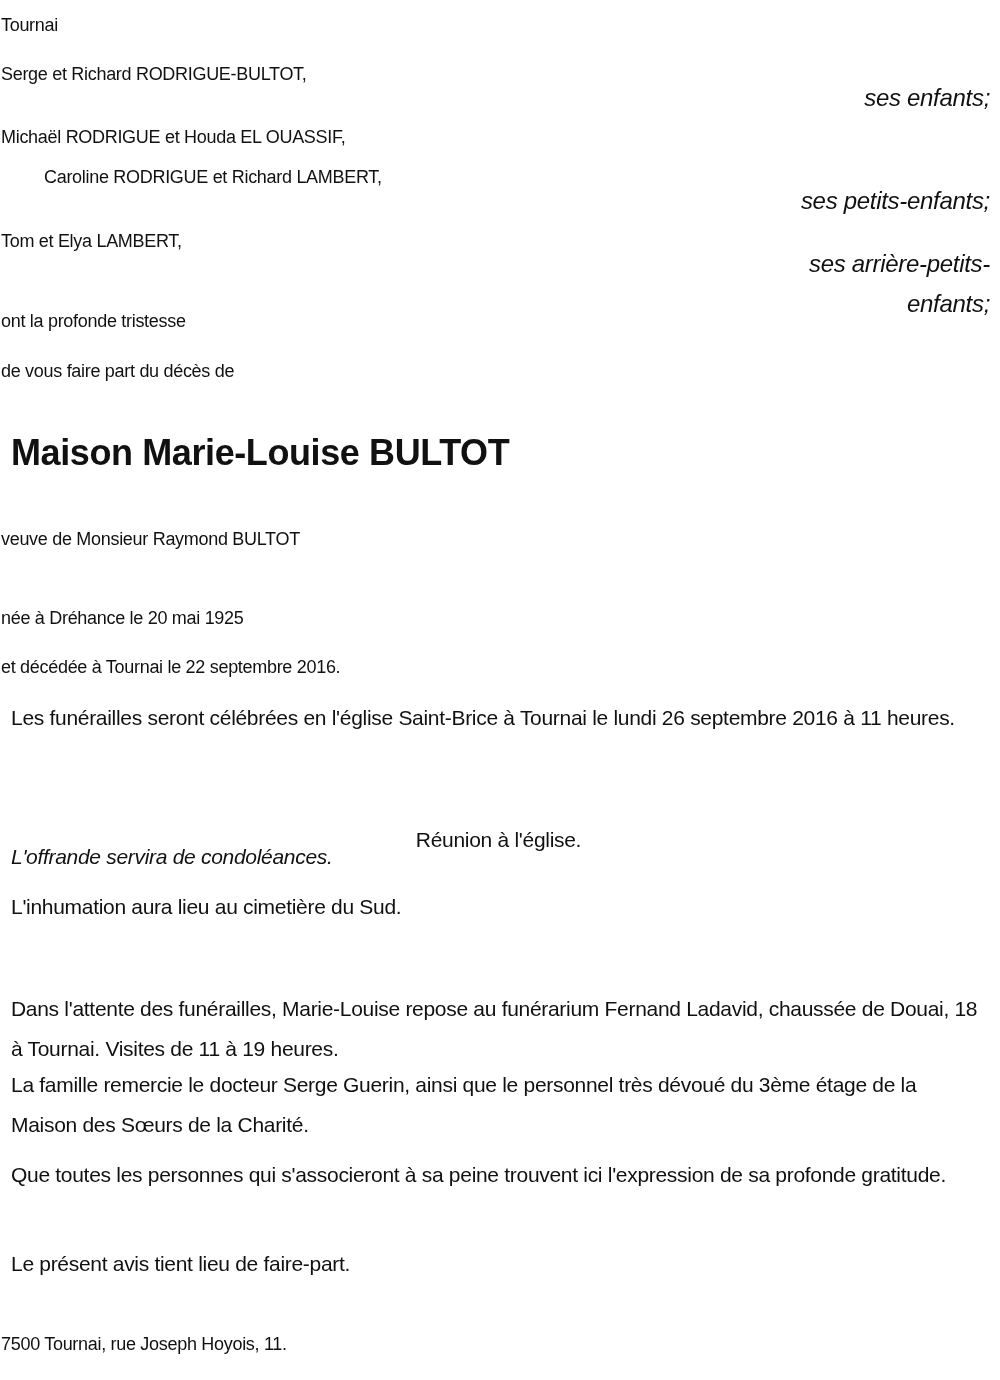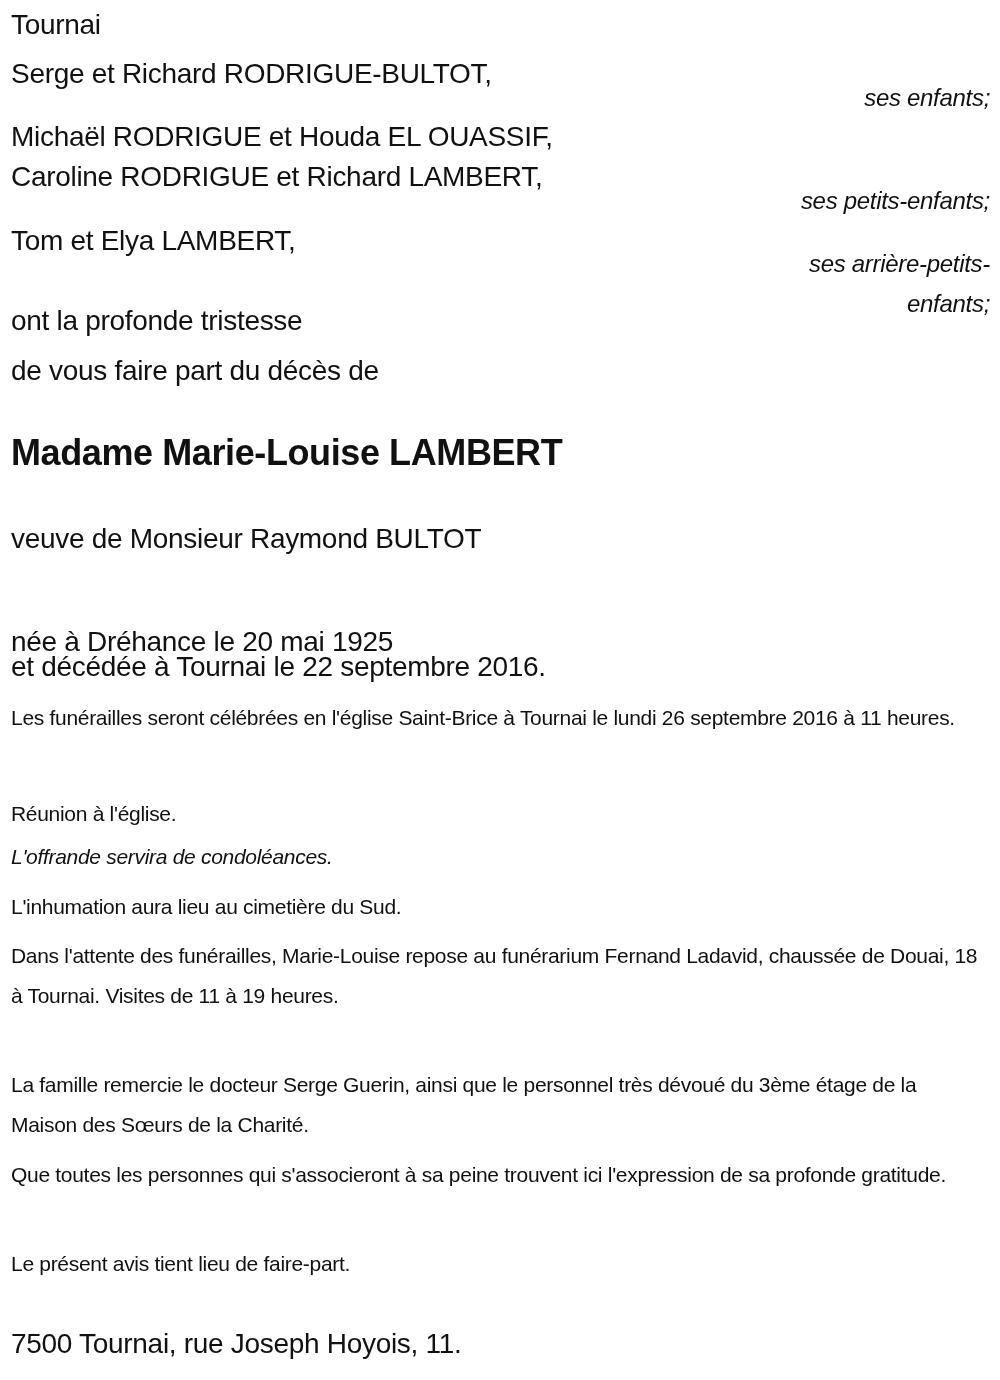--- a/index.html
+++ b/index.html
@@ -10,22 +10,22 @@
     body {
       width: 1000px;
       height: 1380px;
       position: relative;
       overflow: hidden;
       color: #111111;
       font-family: "Liberation Sans", sans-serif;
     }
     .line {
       position: absolute;
-      left: 11px;
-      font-size: 28px;
+      left: 1px;
+      font-size: 18px;
       line-height: 30px;
       white-space: nowrap;
       letter-spacing: -0.3px;
       transform-origin: left top;
     }
     .right {
       position: absolute;
       right: 10px;
       font-size: 24px;
       line-height: 28px;
@@ -57,41 +57,41 @@
 <body>
 
 <div>
 
   <div class="line" style="top:10px;">Tournai</div>
 
   <div class="line" style="top:59px;">Serge et Richard RODRIGUE-BULTOT,</div>
   <div class="right" style="top:84px;">ses enfants;</div>
 
   <div class="line" style="top:122px;">Michaël RODRIGUE et Houda EL OUASSIF,</div>
-  <div class="line" style="top:162px;">Caroline RODRIGUE et Richard LAMBERT,</div>
+  <div class="line" style="top:162px;margin-left:43px;">Caroline RODRIGUE et Richard LAMBERT,</div>
   <div class="right" style="top:187px;">ses petits-enfants;</div>
 
   <div class="line" style="top:226px;">Tom et Elya LAMBERT,</div>
   <div class="right" style="top:250px;">ses arrière-petits-</div>
   <div class="right" style="top:290px;">enfants;</div>
 
   <div class="line" style="top:306px;">ont la profonde tristesse</div>
   <div class="line" style="top:356px;">de vous faire part du décès de</div>
 
-  <div class="title">Madame Marie-Louise LAMBERT</div>
+  <div class="title">Maison Marie-Louise BULTOT</div>
 
   <div class="line" style="top:524px;text-align:center;">veuve de Monsieur Raymond BULTOT</div>
 
-  <div class="line" style="top:603px;margin-top:24px;">née à Dréhance le 20 mai 1925</div>
+  <div class="line" style="top:603px;">née à Dréhance le 20 mai 1925</div>
   <div class="line" style="top:652px;">et décédée à Tournai le 22 septembre 2016.</div>
 
   <div class="para" style="top:698px;">Les funérailles seront célébrées en l'église Saint-Brice à Tournai le lundi 26 septembre 2016 à 11 heures.</div>
-  <div class="para" style="top:794px;">Réunion à l'église.</div>
+  <div class="para" style="top:820px;text-align:center;">Réunion à l'église.</div>
   <div class="para" style="top:837px;font-style:italic;">L'offrande servira de condoléances.</div>
   <div class="para" style="top:887px;">L'inhumation aura lieu au cimetière du Sud.</div>
-  <div class="para" style="top:936px;">Dans l'attente des funérailles, Marie-Louise repose au funérarium Fernand Ladavid, chaussée de Douai, 18 à Tournai. Visites de 11 à 19 heures.</div>
+  <div class="para" style="top:989px;">Dans l'attente des funérailles, Marie-Louise repose au funérarium Fernand Ladavid, chaussée de Douai, 18 à Tournai. Visites de 11 à 19 heures.</div>
   <div class="para" style="top:1065px;">La famille remercie le docteur Serge Guerin, ainsi que le personnel très dévoué du 3ème étage de la Maison des Sœurs de la Charité.</div>
   <div class="para" style="top:1155px;">Que toutes les personnes qui s'associeront à sa peine trouvent ici l'expression de sa profonde gratitude.</div>
   <div class="para" style="top:1244px;">Le présent avis tient lieu de faire-part.</div>
 
   <div class="line" style="top:1329px;">7500 Tournai, rue Joseph Hoyois, 11.</div>
 
 </div>
 
 </body></html>

